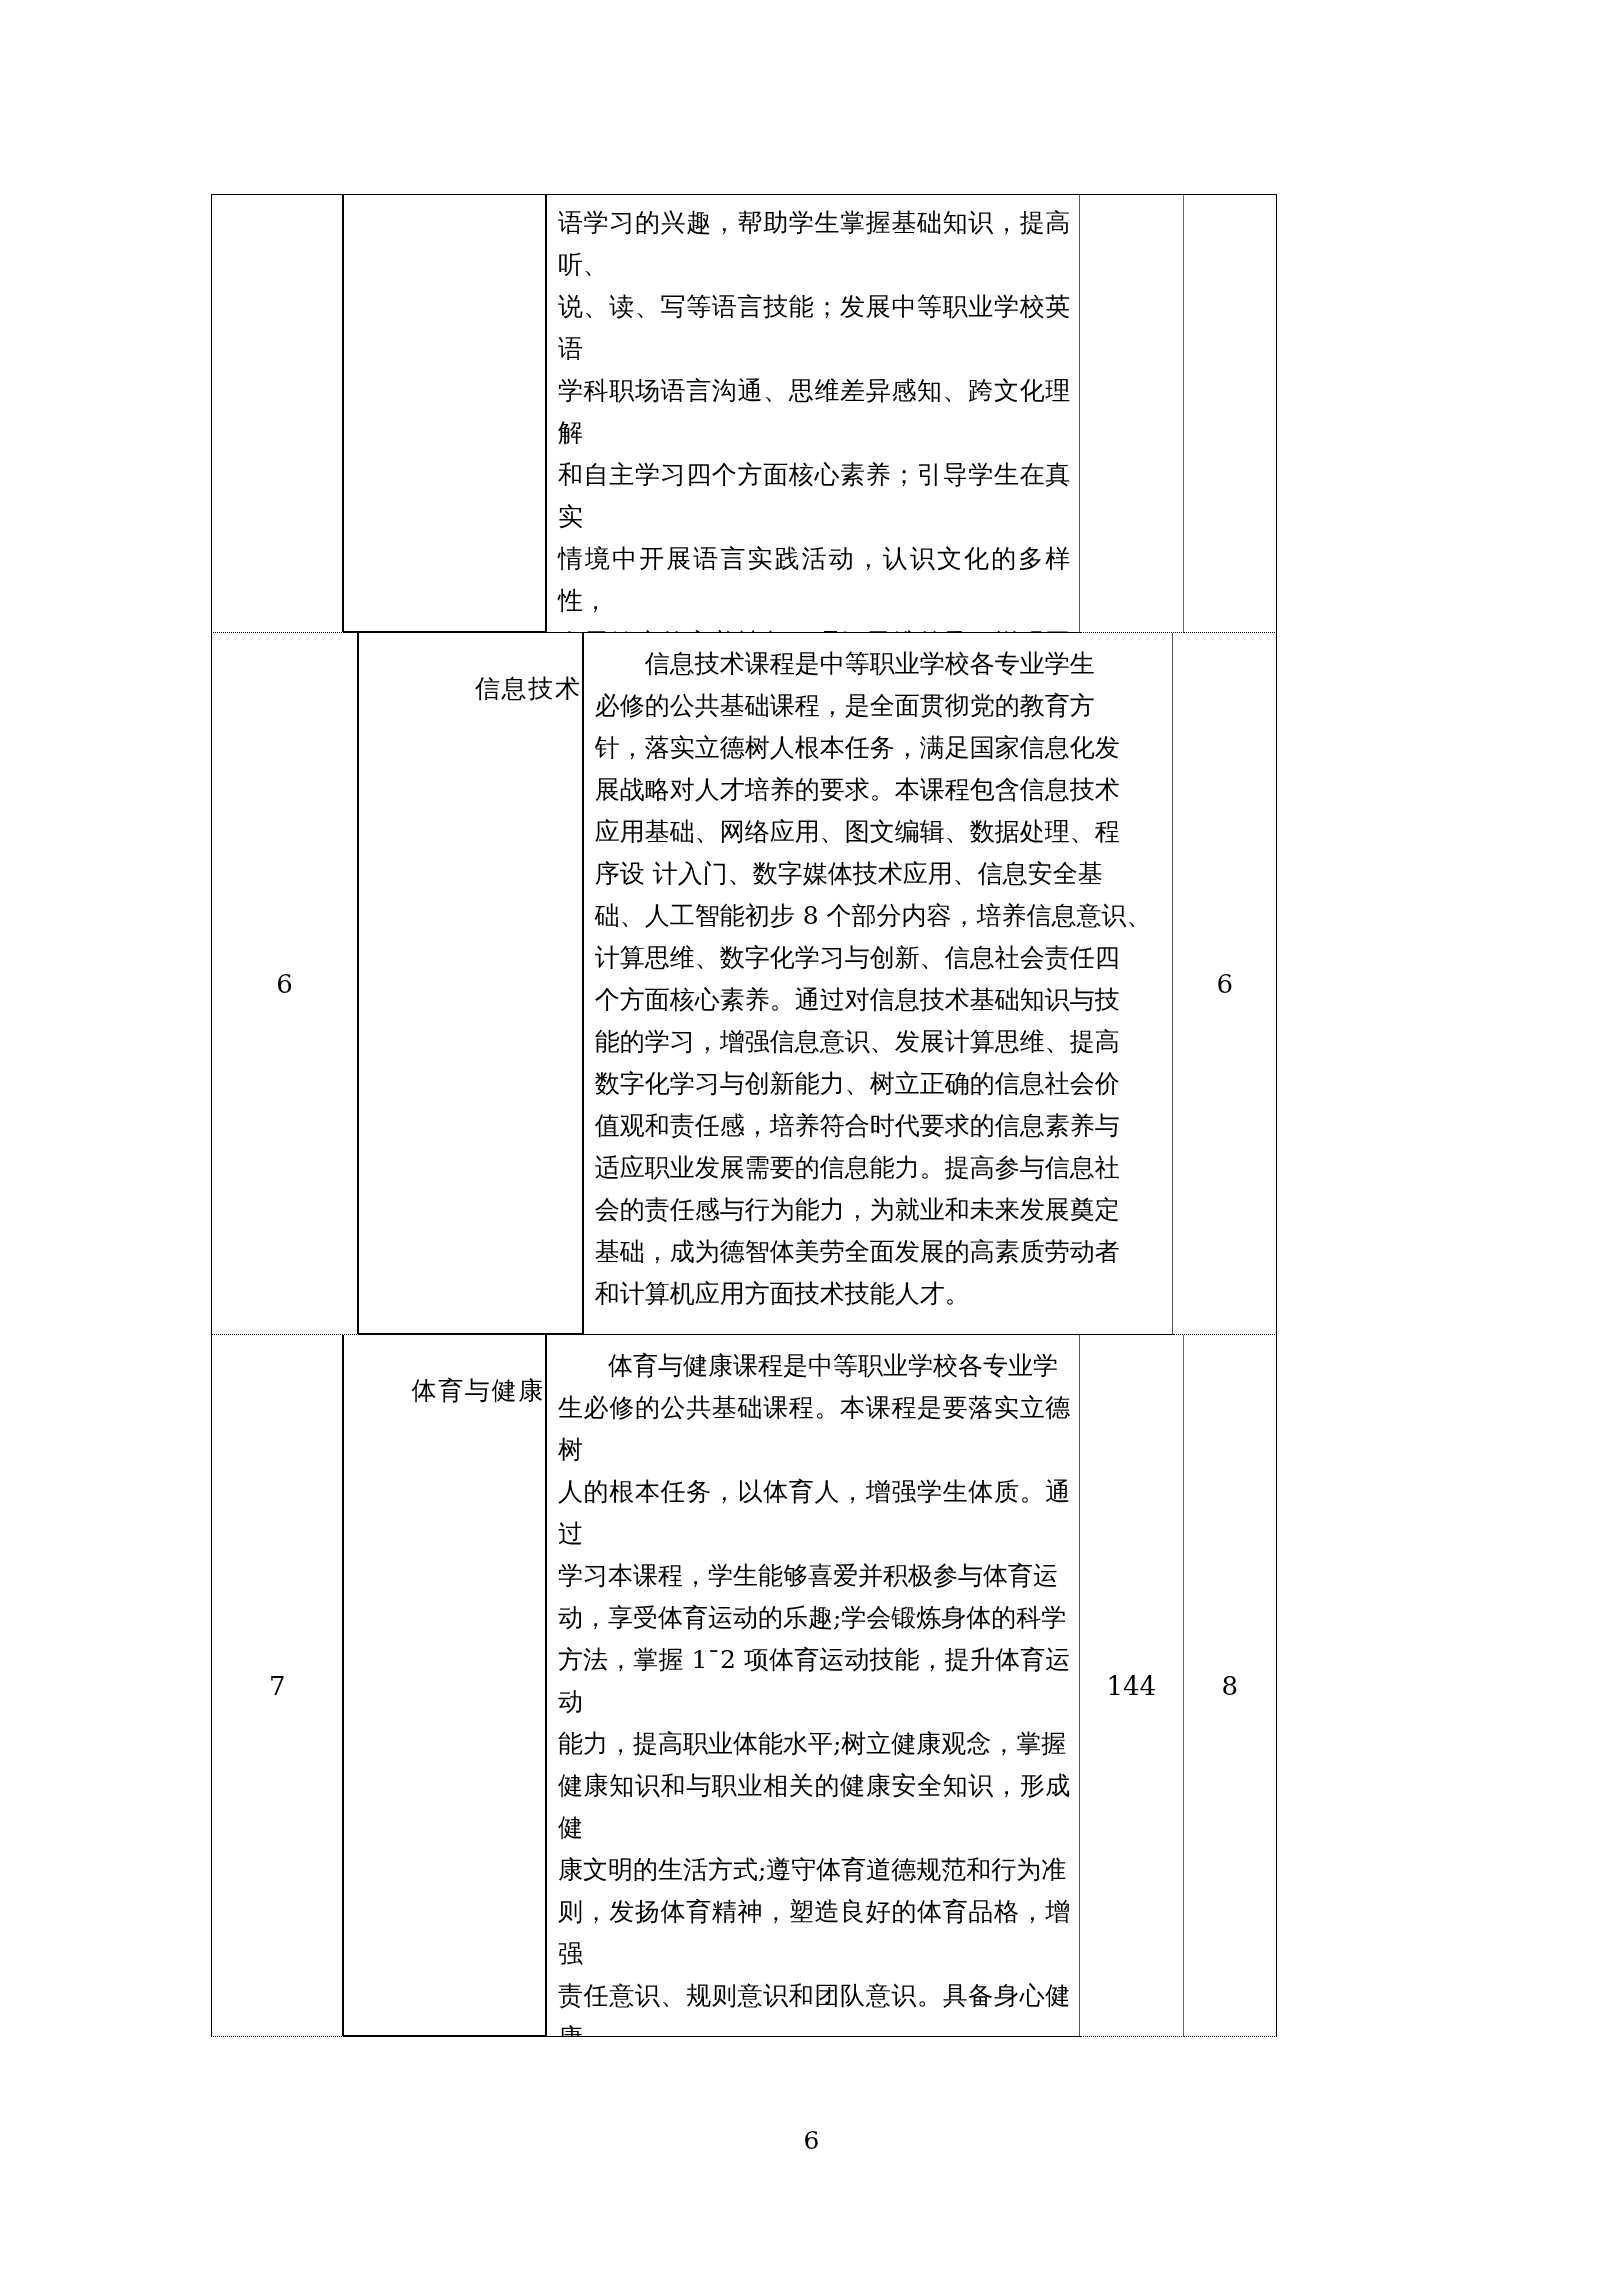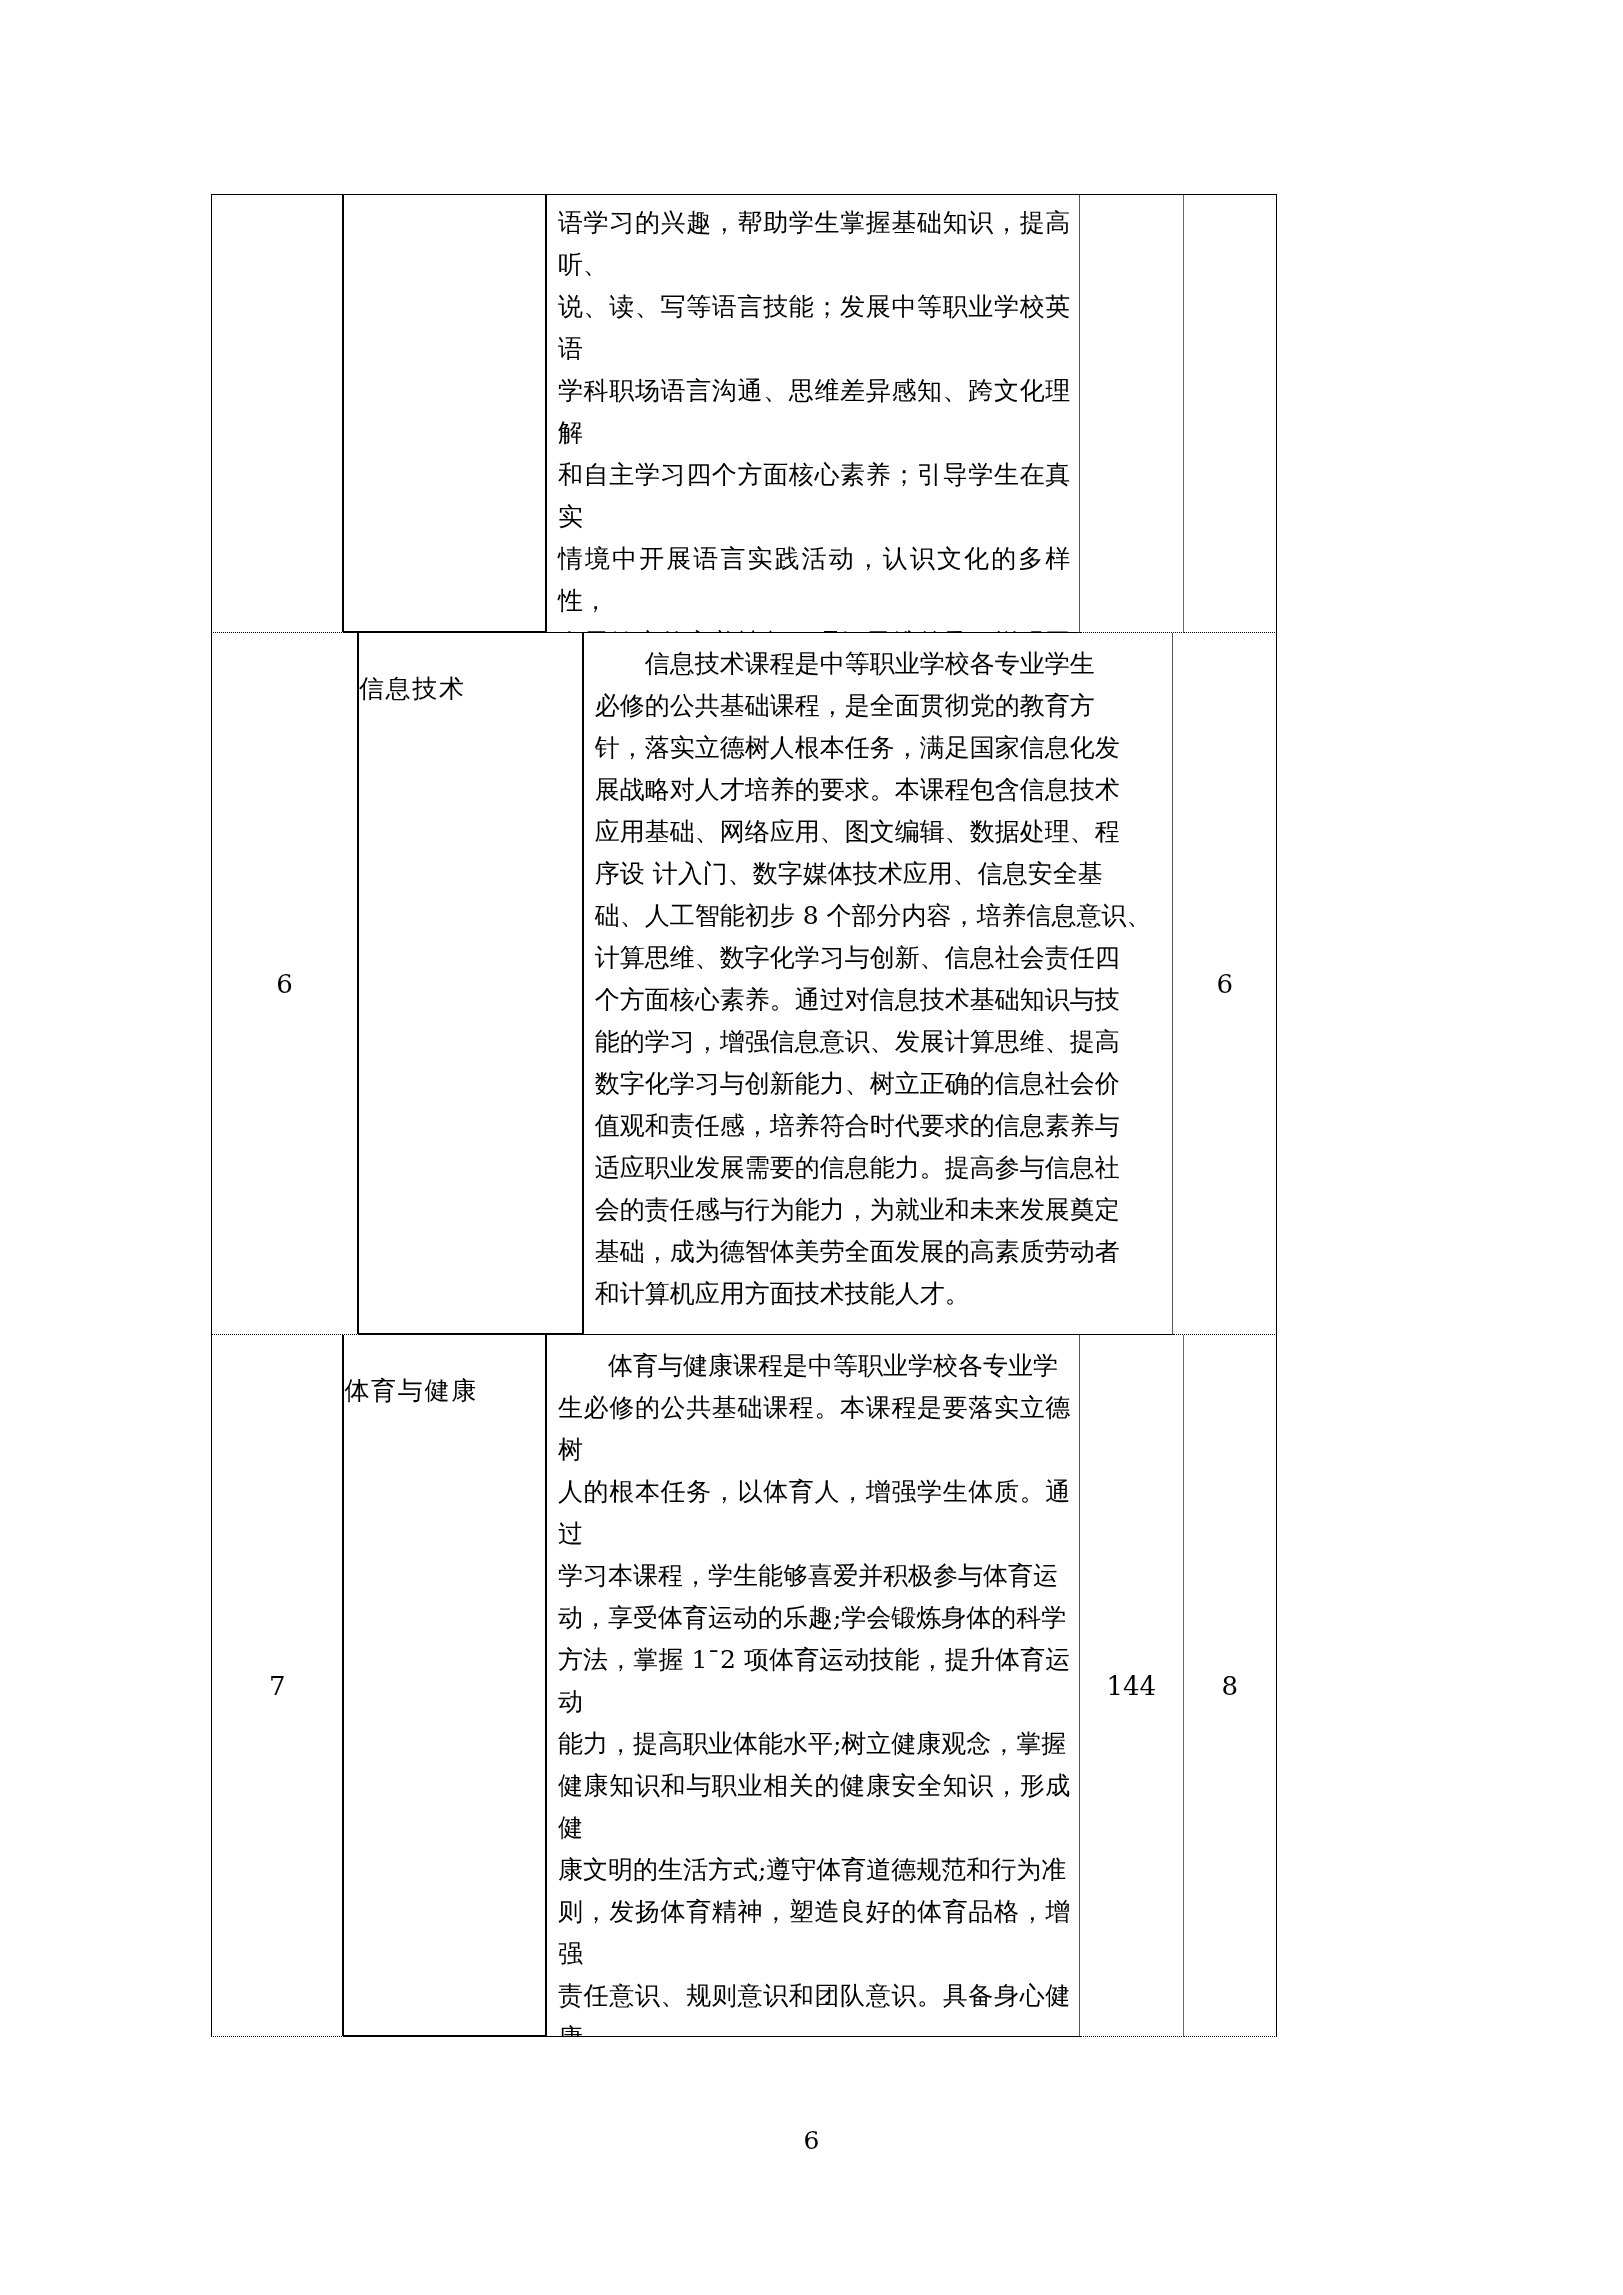--- a/index.html
+++ b/index.html
@@ -26,21 +26,21 @@
   .c2{border-bottom:2.5px solid #000;}
   .c3{border-bottom:0.8px solid #000;}
   .desc{
     white-space:pre-line;
     font-size:25px;line-height:42px;
     padding:10px 8.5px 0 11px;
     text-align:justify;
   }
   .r-top .desc{padding-top:6.8px;}
   .course{
-    padding-top:39px;text-align:left;
+    padding-top:39px;text-align:right;
     font-size:25px;letter-spacing:1.7px;
   }
   .num{
     display:flex;align-items:center;justify-content:center;
     font-size:26px;
   }
   .page-num{
     position:absolute;top:2126px;left:0;width:100%;
     text-align:center;font-size:25px;
   }

